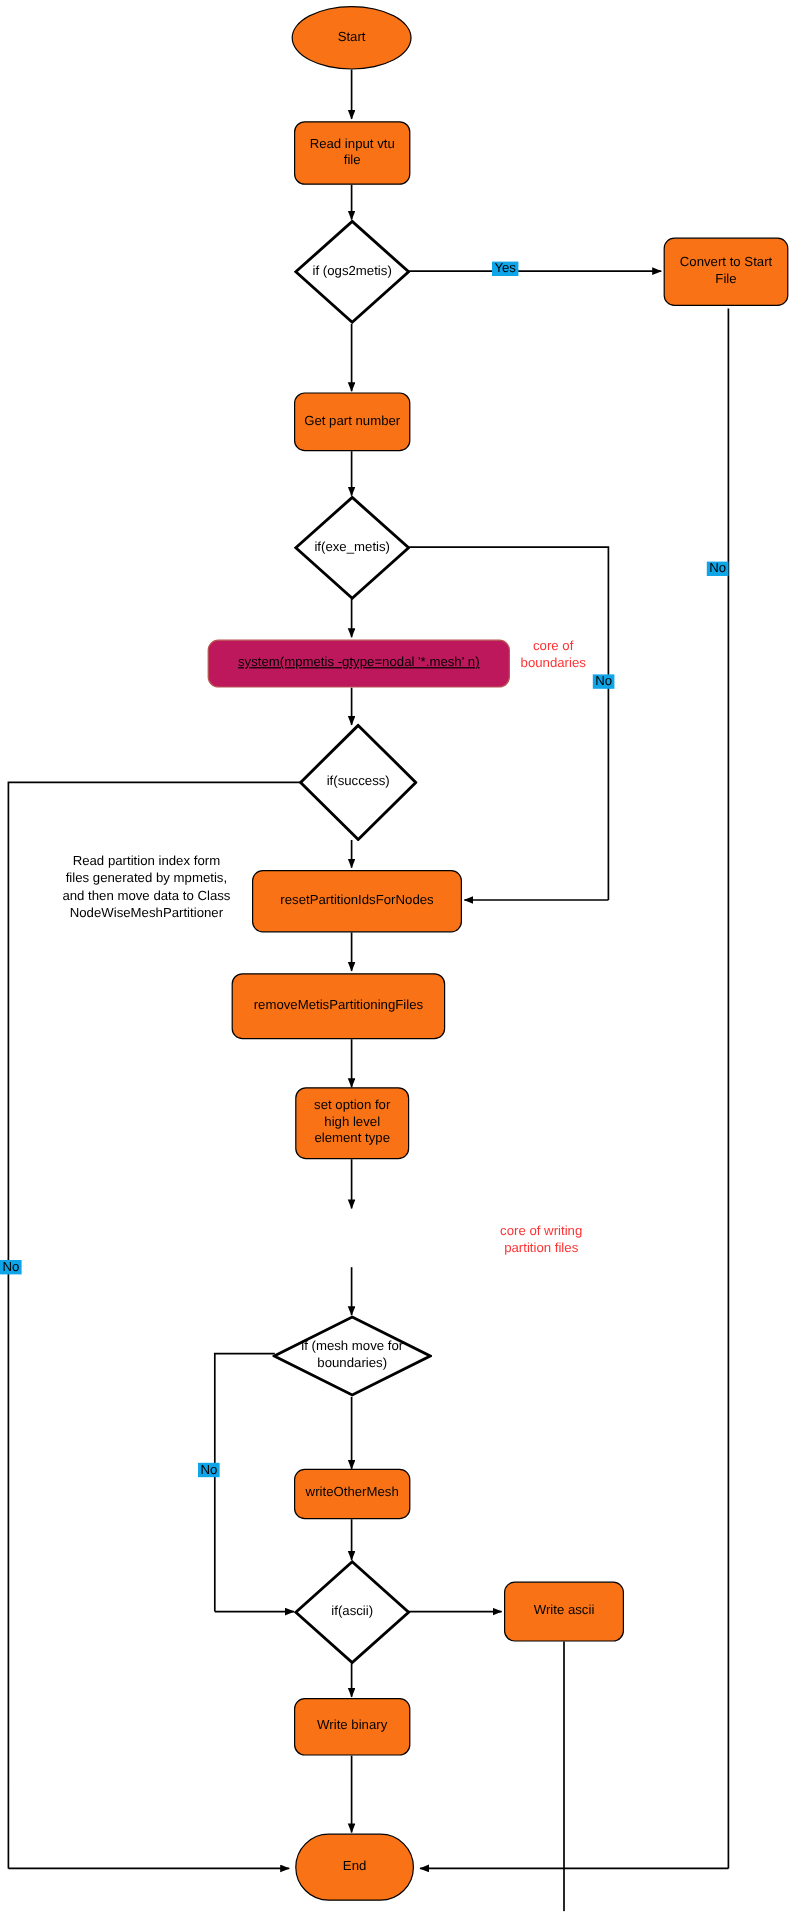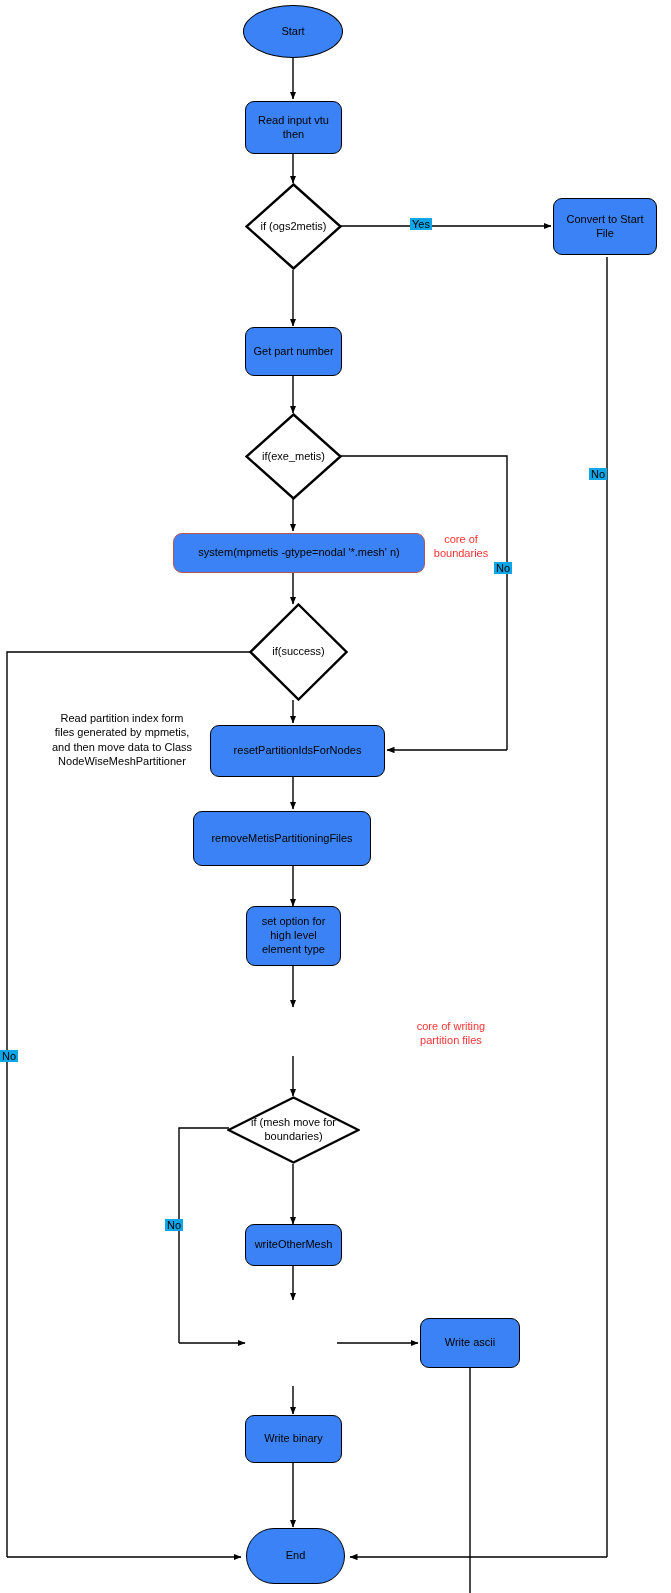--- a/index.html
+++ b/index.html
@@ -1,24 +1,24 @@
 <!DOCTYPE html>
 <html><head>
 <meta charset="utf-8">
 <style>
   html,body{margin:0;padding:0;background:#ffffff;}
   body{font-family:"Liberation Sans", sans-serif;}
   #canvas{position:relative;width:671px;height:1593px;background:#ffffff;overflow:hidden;}
   svg.edges{position:absolute;left:0;top:0;width:671px;height:1593px;pointer-events:none;}
 
   .node{position:absolute;box-sizing:border-box;display:flex;align-items:center;
-        justify-content:center;text-align:center;color:#000;background:#3b82f6;
+        justify-content:center;text-align:center;color:#000;background:#f97316;
         font-size:11px;line-height:1.25;}
   .proc{border:1.6px solid #000;border-radius:9px;}
-  .proc-red{border:1.6px solid #b85450;border-radius:9px;background:#3b82f6;}
+  .proc-red{border:1.6px solid #b85450;border-radius:9px;background:#be185d;text-decoration:underline;}
   .terminal{border:1.8px solid #000;border-radius:50%;}
   .terminal-end{border:1.8px solid #000;border-radius:34px;}
 
   .diamond{position:absolute;}
   .diamond .dshape{position:absolute;left:0;top:0;width:100%;height:100%;}
   .diamond .dlabel{position:absolute;left:0;top:0;width:100%;height:100%;
       display:flex;align-items:center;justify-content:center;text-align:center;
       font-size:11px;line-height:1.25;color:#000;}
 
   .edge-label{position:absolute;font-size:11px;color:#000;background:#0ea5e9;
@@ -88,21 +88,21 @@
       <line x1="293" y1="1463" x2="293" y2="1527" marker-end="url(#arrow)"></line>
     </g>
   </svg>
 
   <div class="node terminal" style="left:243px;top:5px;width:100px;height:53px;">
     <span>Start</span>
   </div>
 
   <div class="node proc" style="left:245px;top:101px;width:97px;height:53px;">
     <span style="white-space:pre-line;">Read input vtu
-then</span>
+file</span>
   </div>
 
   <div class="diamond" style="left:245px;top:183px;width:97px;height:87px;">
     <svg class="dshape" viewBox="0 0 97 87" xmlns="http://www.w3.org/2000/svg">
       <polygon points="48.5,1.5 95.5,43.5 48.5,85.5 1.5,43.5" fill="#fff" stroke="#000" stroke-width="2.4"></polygon>
     </svg>
     <div class="dlabel">if (ogs2metis)</div>
   </div>
 
   <div class="node proc" style="left:553px;top:198px;width:104px;height:57px;">
@@ -152,20 +152,26 @@
       <polygon points="66.5,1.5 131.5,34 66.5,66.5 1.5,34" fill="#fff" stroke="#000" stroke-width="2.4"></polygon>
     </svg>
     <div class="dlabel" style="white-space:pre-line;">if (mesh move for
 boundaries)</div>
   </div>
 
   <div class="node proc" style="left:245px;top:1224px;width:97px;height:42px;">
     <span>writeOtherMesh</span>
   </div>
 
+  <div class="diamond" style="left:245px;top:1300px;width:97px;height:87px;">
+    <svg class="dshape" viewBox="0 0 97 87" xmlns="http://www.w3.org/2000/svg">
+      <polygon points="48.5,1.5 95.5,43.5 48.5,85.5 1.5,43.5" fill="#fff" stroke="#000" stroke-width="2.4"></polygon>
+    </svg>
+    <div class="dlabel">if(ascii)</div>
+  </div>
 
   <div class="node proc" style="left:245px;top:1415px;width:97px;height:48px;">
     <span>Write binary</span>
   </div>
 
   <div class="node proc" style="left:420px;top:1318px;width:100px;height:50px;">
     <span>Write ascii</span>
   </div>
 
   <div class="node terminal-end" style="left:246px;top:1528px;width:99px;height:56px;">

